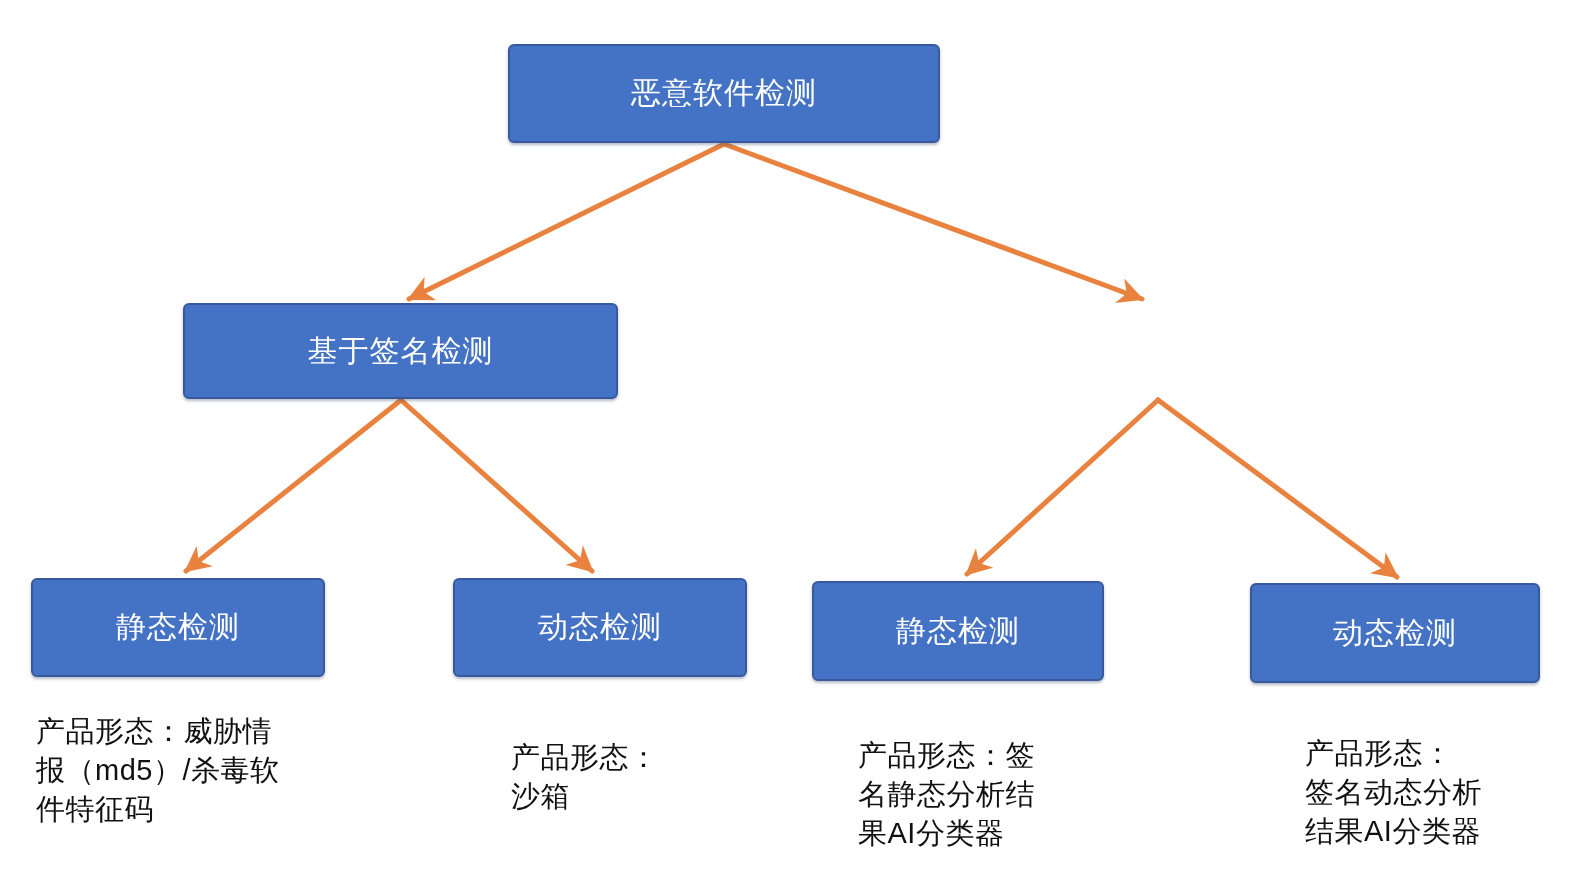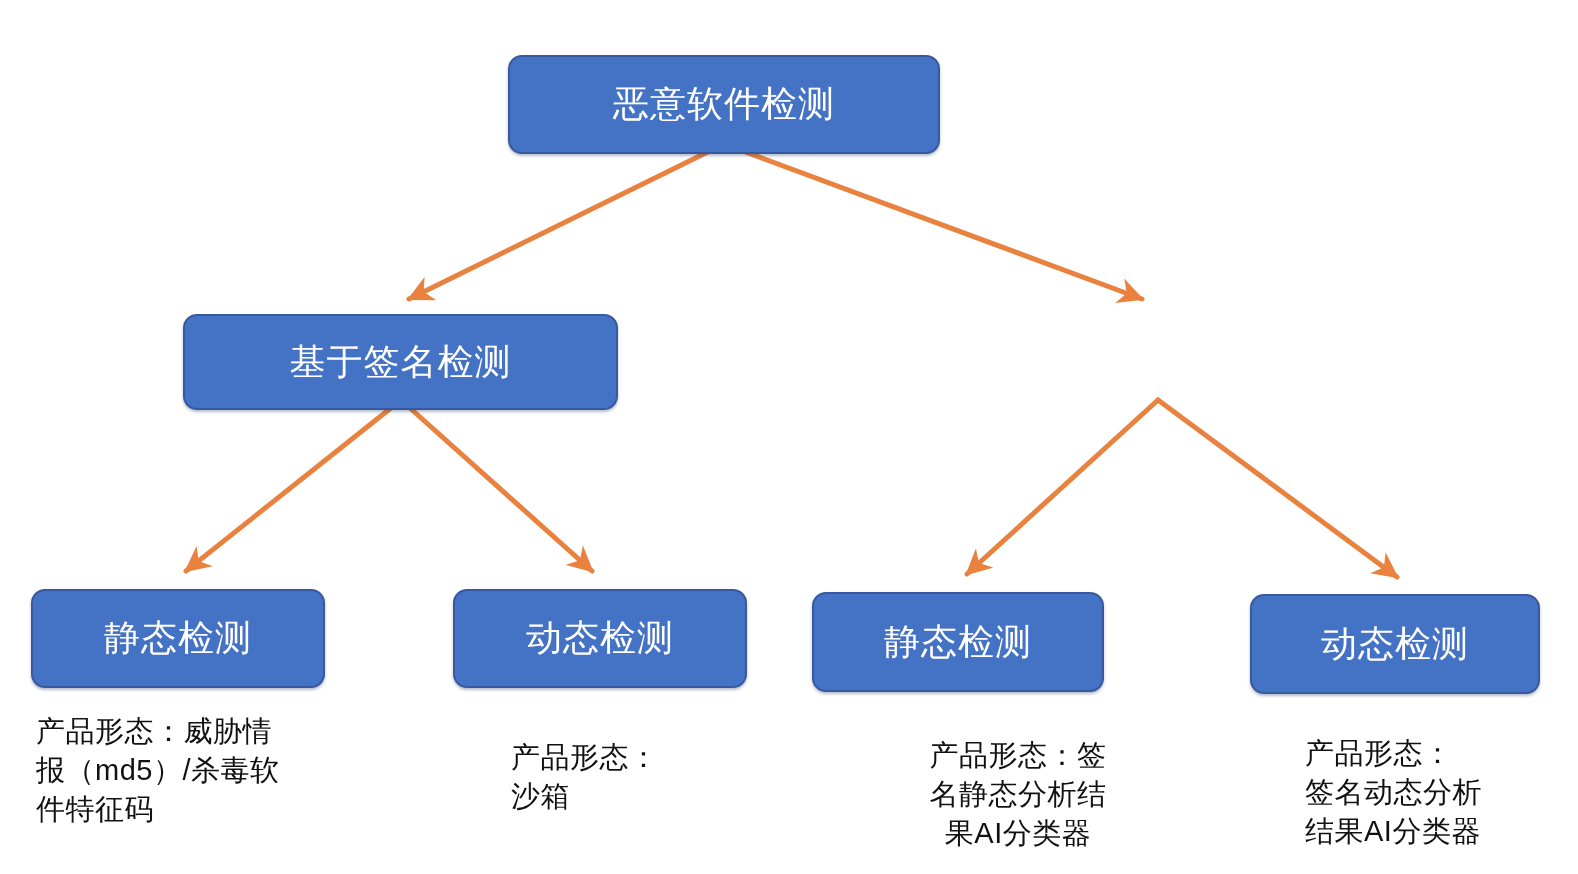--- a/index.html
+++ b/index.html
@@ -25,49 +25,48 @@
   .arrows line{
     stroke:var(--arrow);
     stroke-width:5;
     stroke-linecap:round;
   }
   .node{
     position:absolute;
     display:flex;align-items:center;justify-content:center;
     background:var(--node-fill);
     border:2px solid var(--node-border);
-    border-radius:14px;
+    border-radius:6px;
     color:var(--node-text);
-    font-size:36px;
+    font-size:30px;
     font-weight:500;
     letter-spacing:1px;
     box-shadow:0 2px 3px rgba(40,60,100,0.35);
     box-sizing:border-box;
     text-align:center;
-    margin-top:11px;
   }
   .node-root  {left:508px; top:44px;  width:432px; height:99px;}
   .node-l2-0  {left:183px; top:303px; width:435px; height:96px;}
   .node-l2-1  {left:940px; top:303px; width:438px; height:96px;}
   .node-l3-0  {left:31px;  top:578px; width:294px; height:99px;}
   .node-l3-1  {left:453px; top:578px; width:294px; height:99px;}
   .node-l3-2  {left:812px; top:581px; width:292px; height:100px;}
   .node-l3-3  {left:1250px;top:583px; width:290px; height:100px;}
   .note{
     position:absolute;
     color:var(--note-text);
     font-size:29px;
     font-weight:500;
     line-height:39px;
     white-space:pre-line;
     letter-spacing:0.5px;
   }
   .note-0{left:36px;   top:712px; width:330px;}
   .note-1{left:511px;  top:738px; width:300px;}
-  .note-2{left:858px;  top:736px; width:320px;text-align:center;}
+  .note-2{left:858px;  top:736px; width:320px;}
   .note-3{left:1305px; top:734px; width:300px;}
 </style>
 </head>
 <body>
 
 <div class="canvas">
 
   <svg class="arrows" viewBox="0 0 1578 874" xmlns="http://www.w3.org/2000/svg">
     <defs>
       <marker id="ah" viewBox="0 0 12 12" refX="11" refY="6" markerWidth="26" markerHeight="26" markerUnits="userSpaceOnUse" orient="auto">

